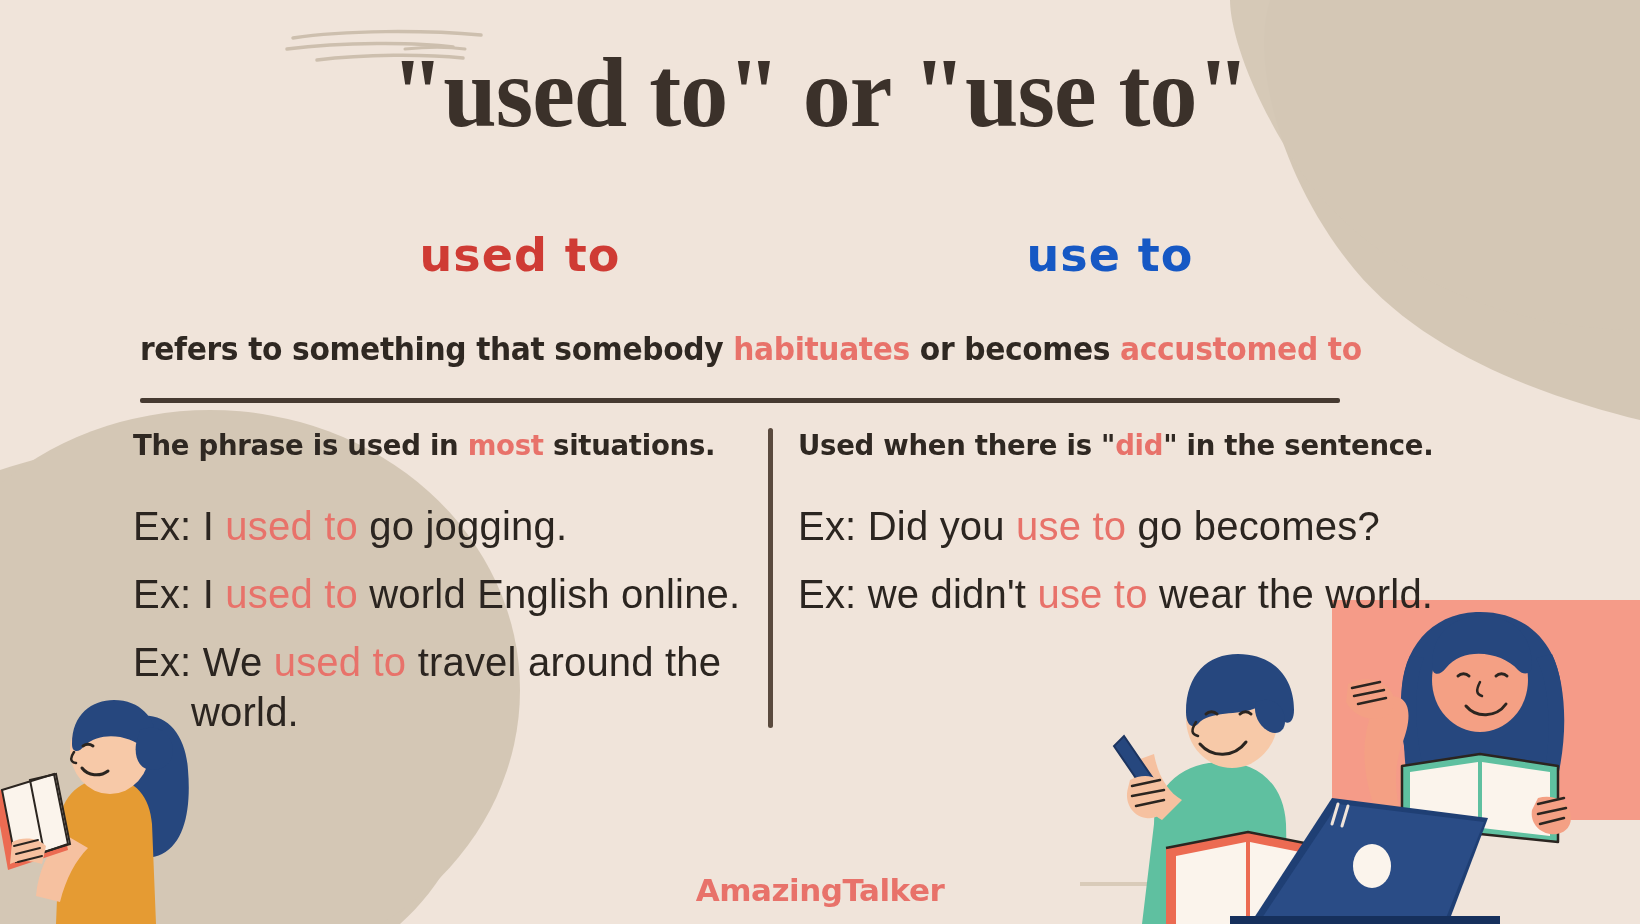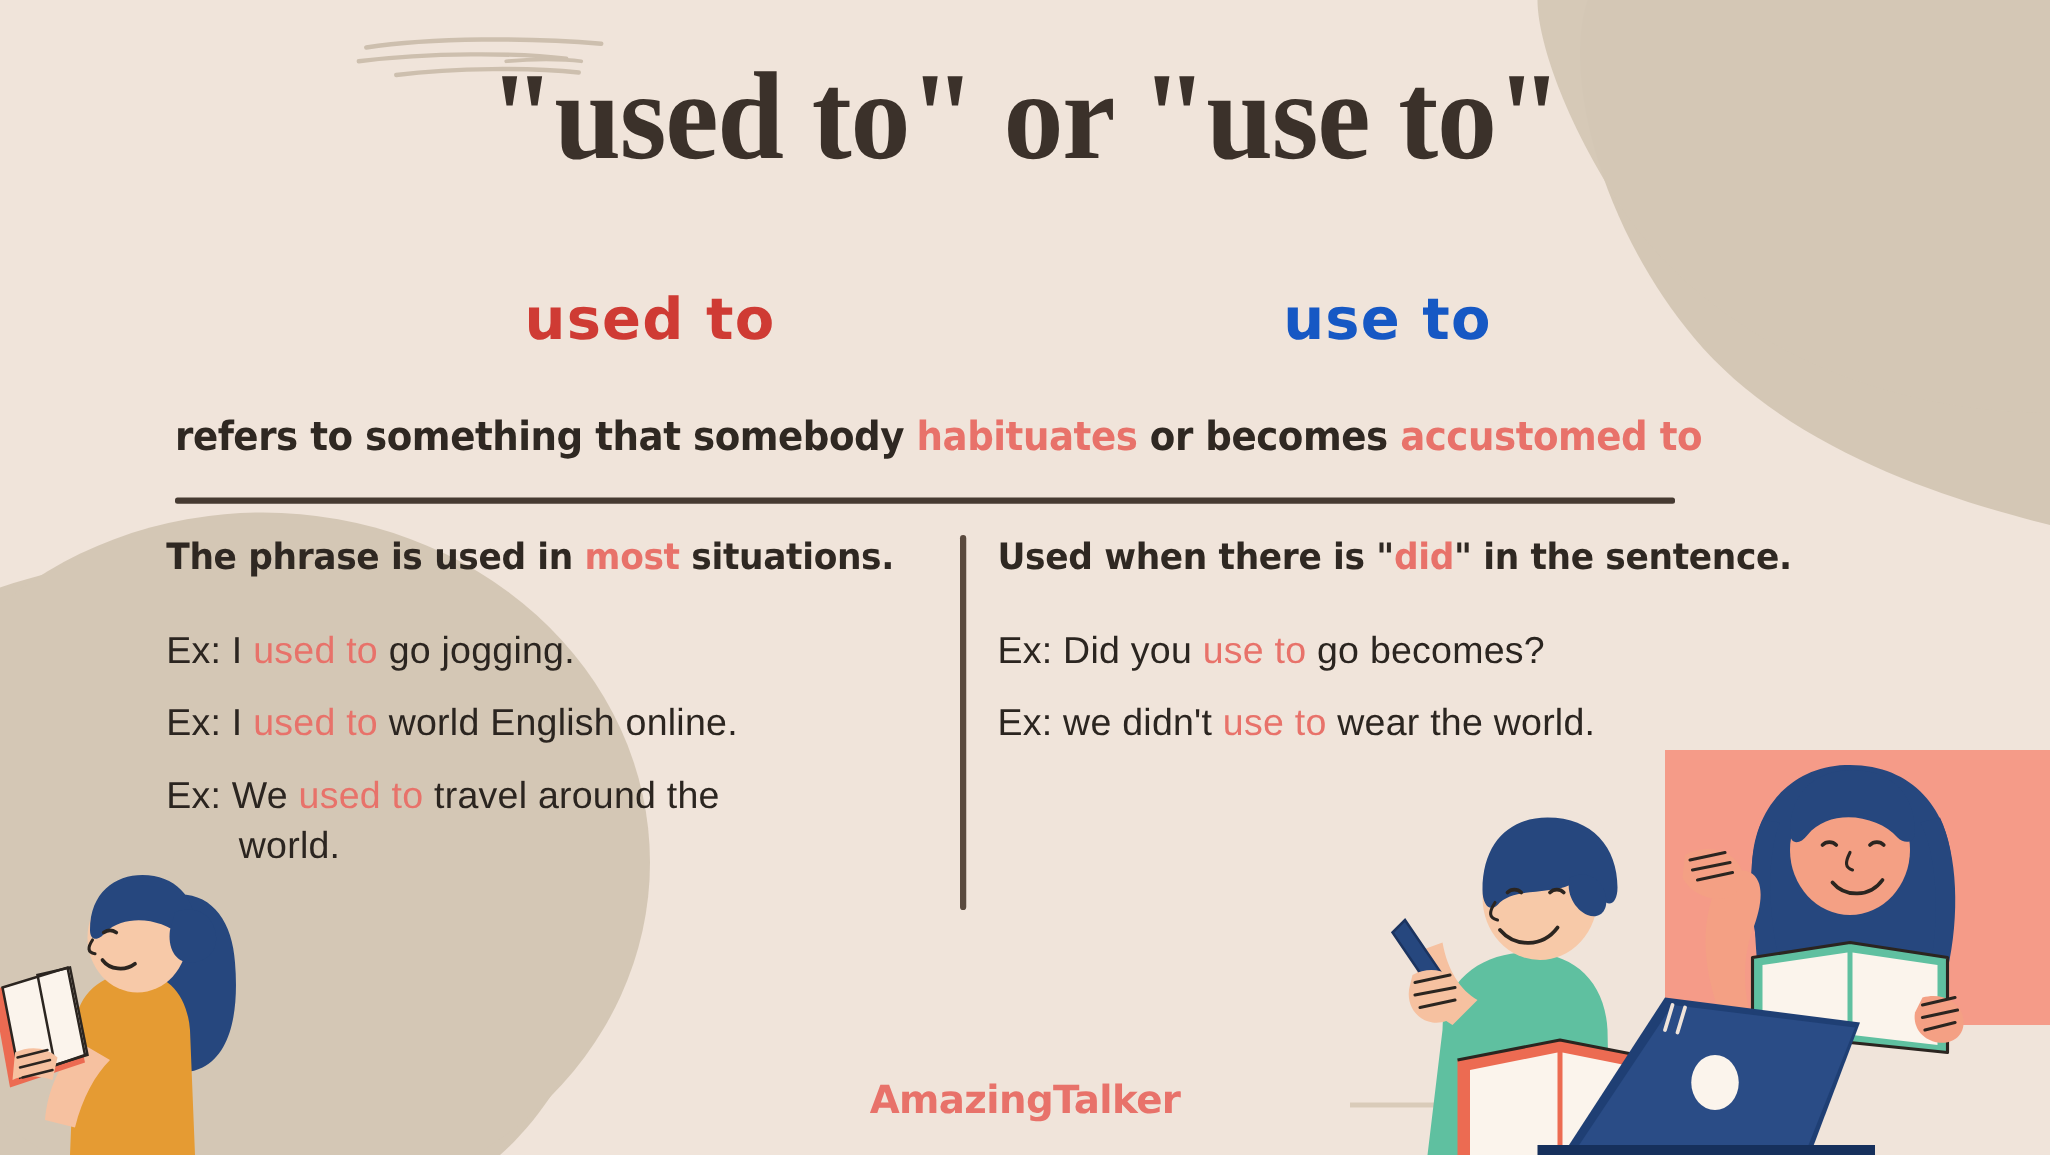--- a/index.html
+++ b/index.html
@@ -88,33 +88,33 @@
     margin-bottom:44px;
     transform:scaleX(0.95);
     transform-origin:left center;
   }
   .col-head .hl { color:#e8726a; }
   .col-head .q  { color:#2f2822; }
 
   .ex {
     font-family:"Liberation Sans", sans-serif;
     font-weight:400;
-    font-size:30px;
+    font-size:40px;
     line-height:1.0;
     color:#2b2520;
     margin-bottom:28px;
     letter-spacing:0.2px;
   }
   .ex .hl { color:#e8726a; }
   .ex .cont { display:block; padding-left:58px; margin-top:10px; }
 
   
   .brand {
     position:absolute; z-index:6;
-    left:0; right:0; bottom:26px;
+    left:0; right:0; bottom:16px;
     text-align:center;
     font-family:"DejaVu Sans", sans-serif;
     font-weight:700;
     font-size:31px;
     letter-spacing:-0.5px;
     color:#e8726a;
   }
 
   
   .illus { position:absolute; z-index:4; pointer-events:none; }

